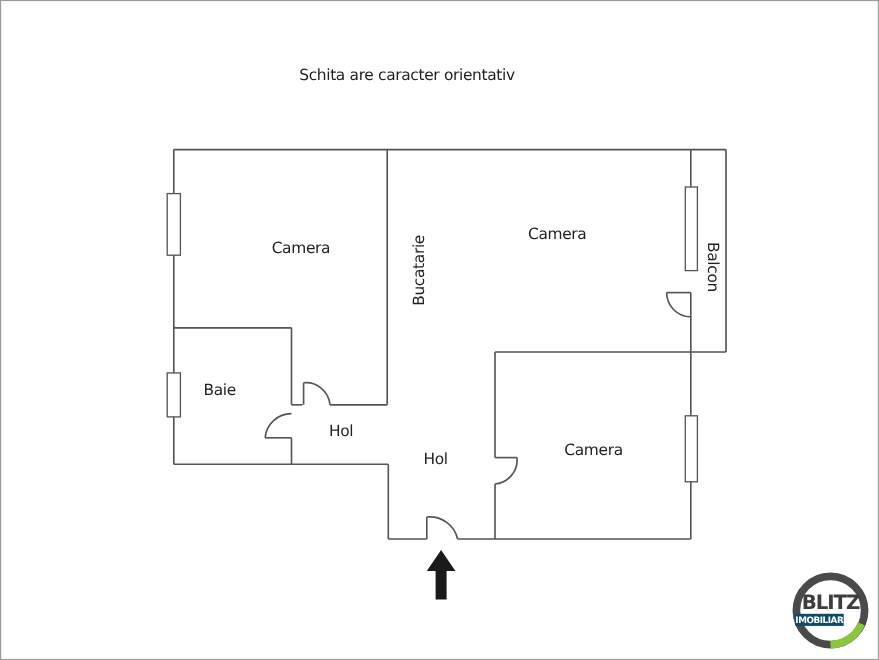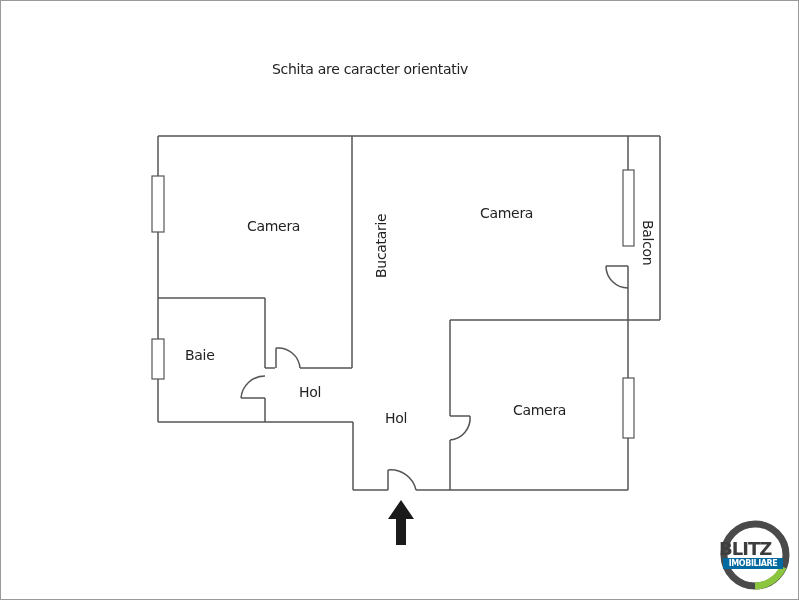--- a/index.html
+++ b/index.html
@@ -4,22 +4,22 @@
   <style>
     html, body { margin: 0; padding: 0; background: #fff; }
     .page { position: relative; width: 799px; height: 600px; background: #fff; overflow: hidden; padding-left: 31px; }
     .border { position: absolute; left: 0; top: 0; width: 797px; height: 598px; border: 1px solid #9a9a9a; }
     .title { position: absolute; left: 272px; top: 61px; font-family: "DejaVu Sans", sans-serif; font-size: 14px; color: #222; letter-spacing: -0.3px; }
     svg.plan { position: absolute; left: 0; top: 0; }
     .lbl { position: absolute; font-family: "DejaVu Sans", sans-serif; font-size: 14px; color: #222; letter-spacing: -0.3px; }
     .vert-cw { transform-origin: left top; transform: rotate(90deg); }
     .vert-ccw { transform-origin: left top; transform: rotate(-90deg); }
     .logo { position: absolute; left: 719px; top: 519px; width: 72px; height: 72px; }
-    .logo-text1 { position: absolute; left: 0; top: 19px; width: 72px; text-align: left; font-family: "DejaVu Sans", sans-serif; font-weight: bold; font-size: 18px; color: #3d3d3d; letter-spacing: -1px; }
-    .logo-text2 { position: absolute; left: 4px; top: 39px; width: 60px; text-align: center; font-family: "DejaVu Sans", sans-serif; font-weight: bold; font-size: 8px; color: #fff; background: #0369a1; letter-spacing: -0.4px; line-height: 11px; }
+    .logo-text1 { position: absolute; left: 0; top: 19px; width: 72px; text-align: center; font-family: "DejaVu Sans", sans-serif; font-weight: bold; font-size: 18px; color: #3d3d3d; letter-spacing: -1px; }
+    .logo-text2 { position: absolute; left: 4px; top: 39px; width: 44px; text-align: center; font-family: "DejaVu Sans", sans-serif; font-weight: bold; font-size: 8px; color: #fff; background: #0c4a6e; letter-spacing: -0.4px; line-height: 11px; }
   </style>
 </head>
 <body>
 
 <div class="page">
   <div class="border"></div>
 
   <div class="title">Schita are caracter orientativ</div>
 
   <svg class="plan" width="799" height="600" viewBox="0 0 799 600">

